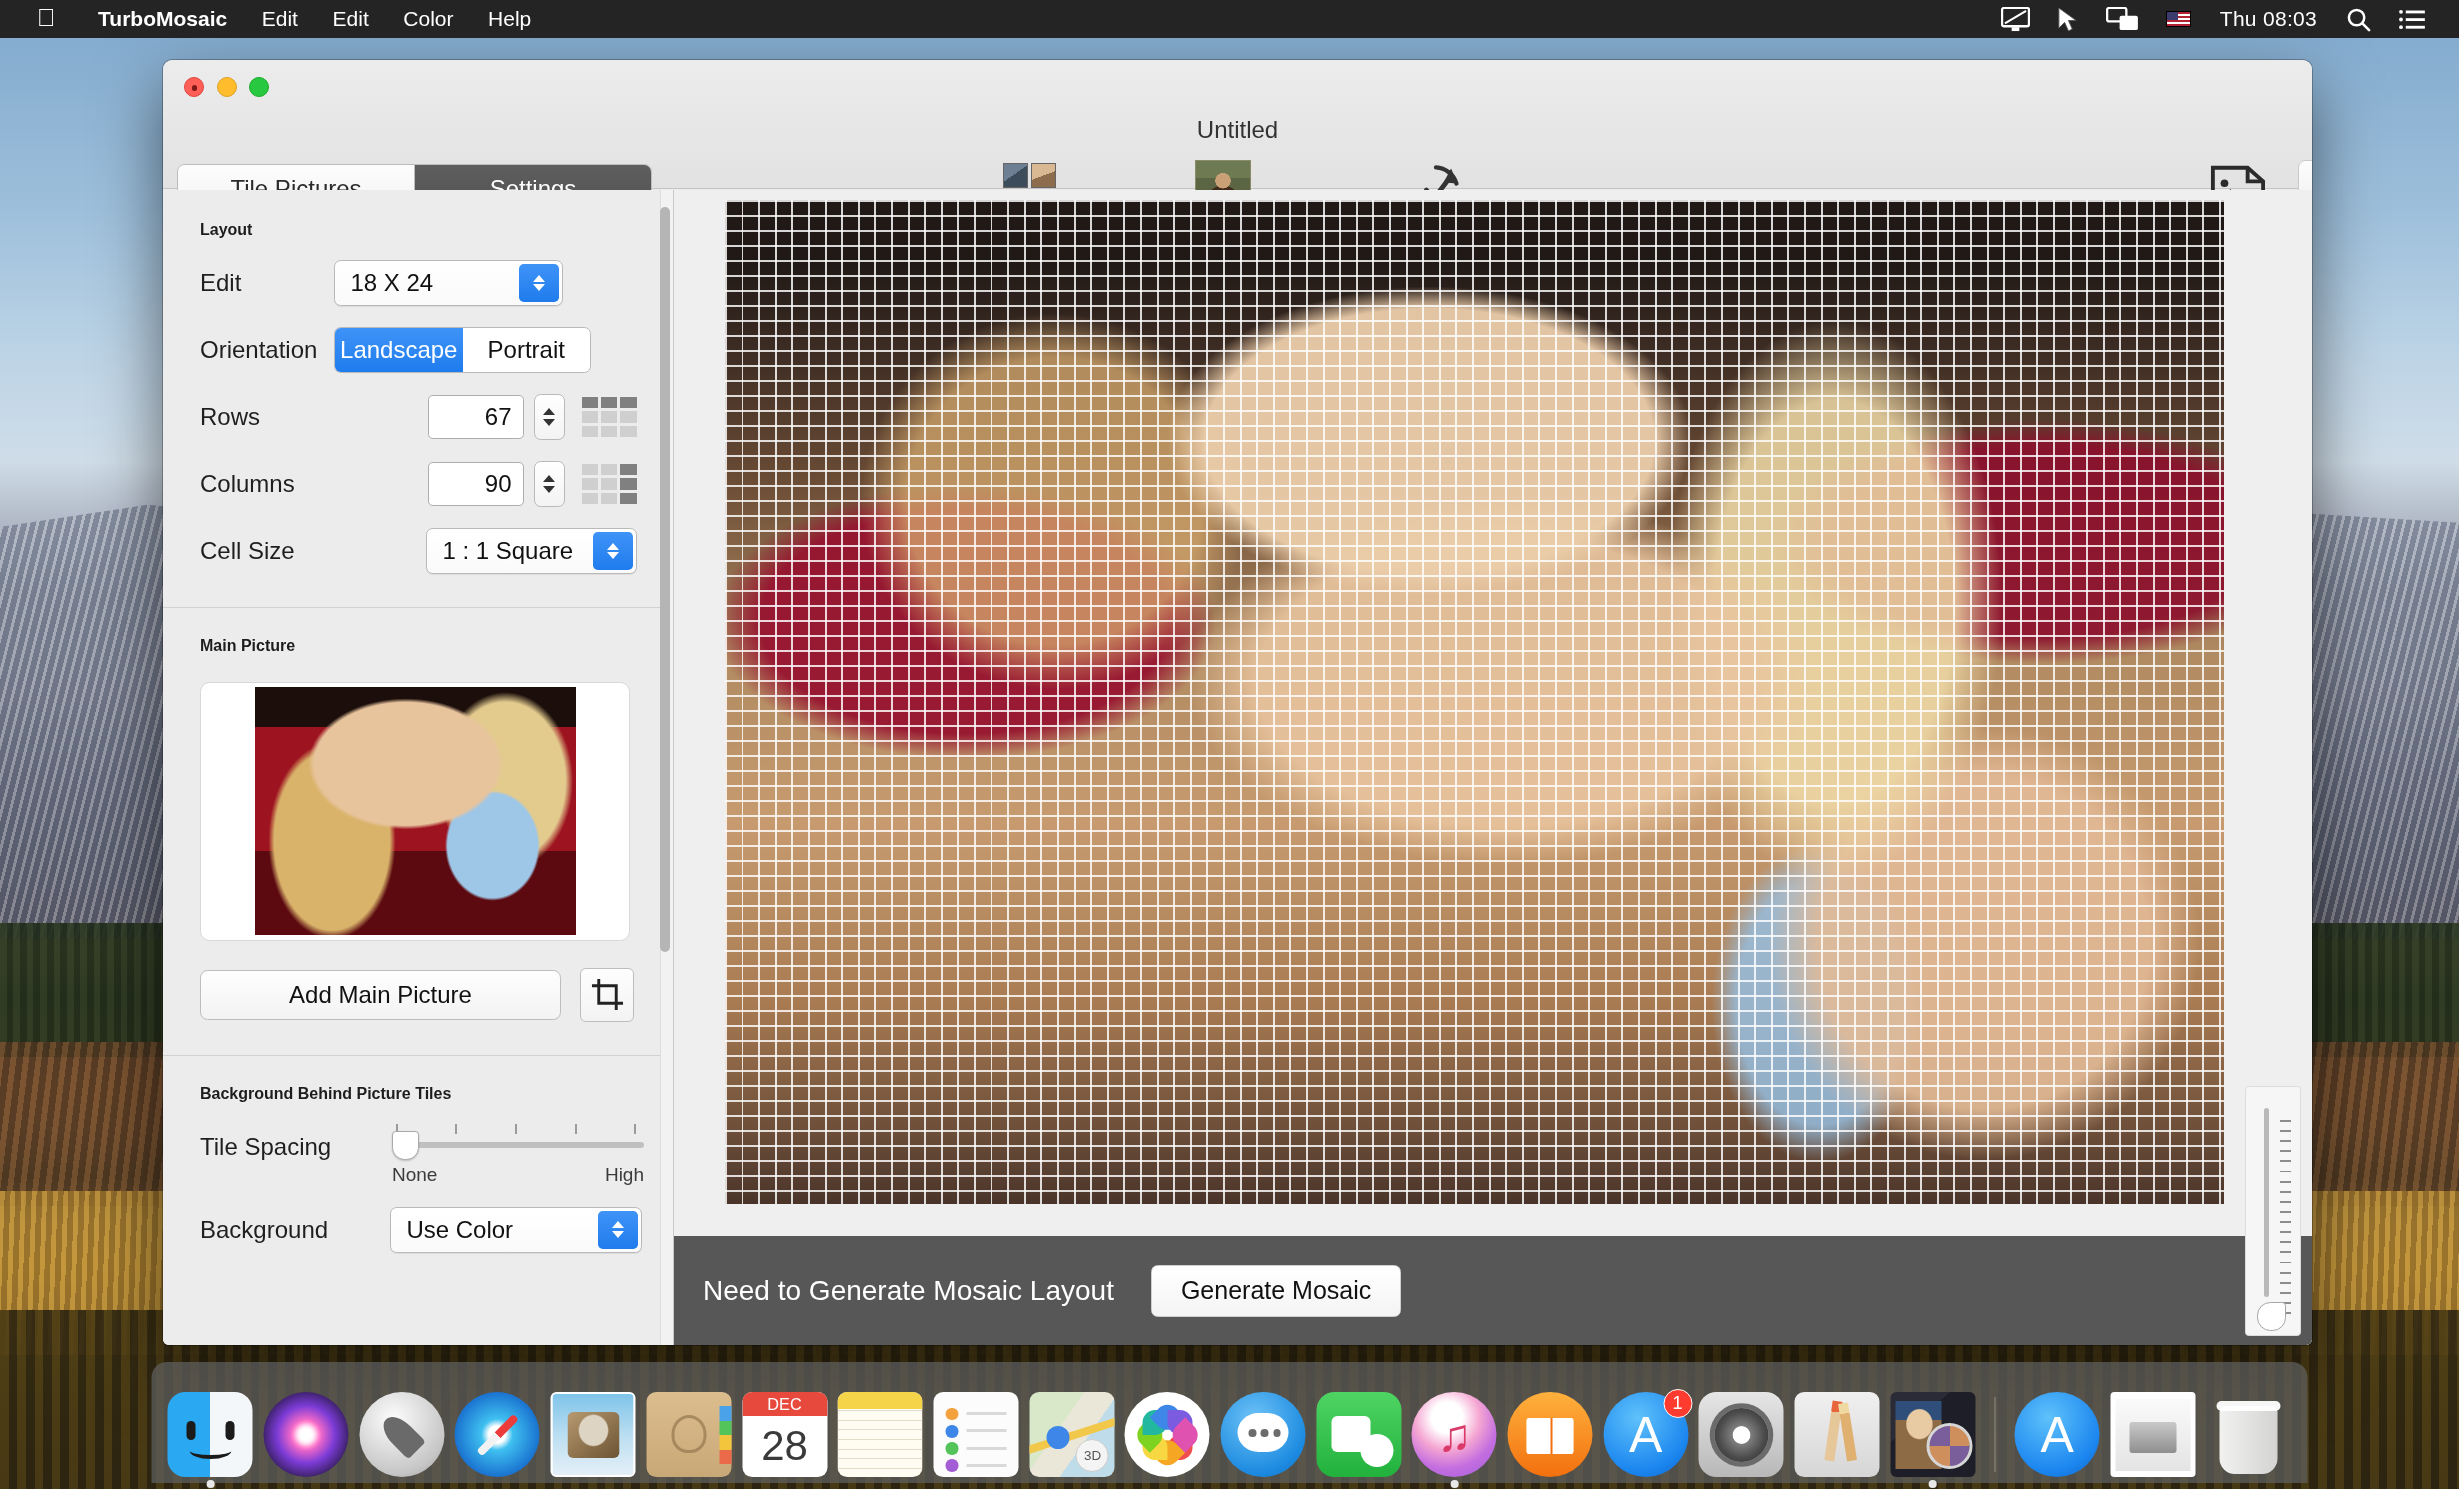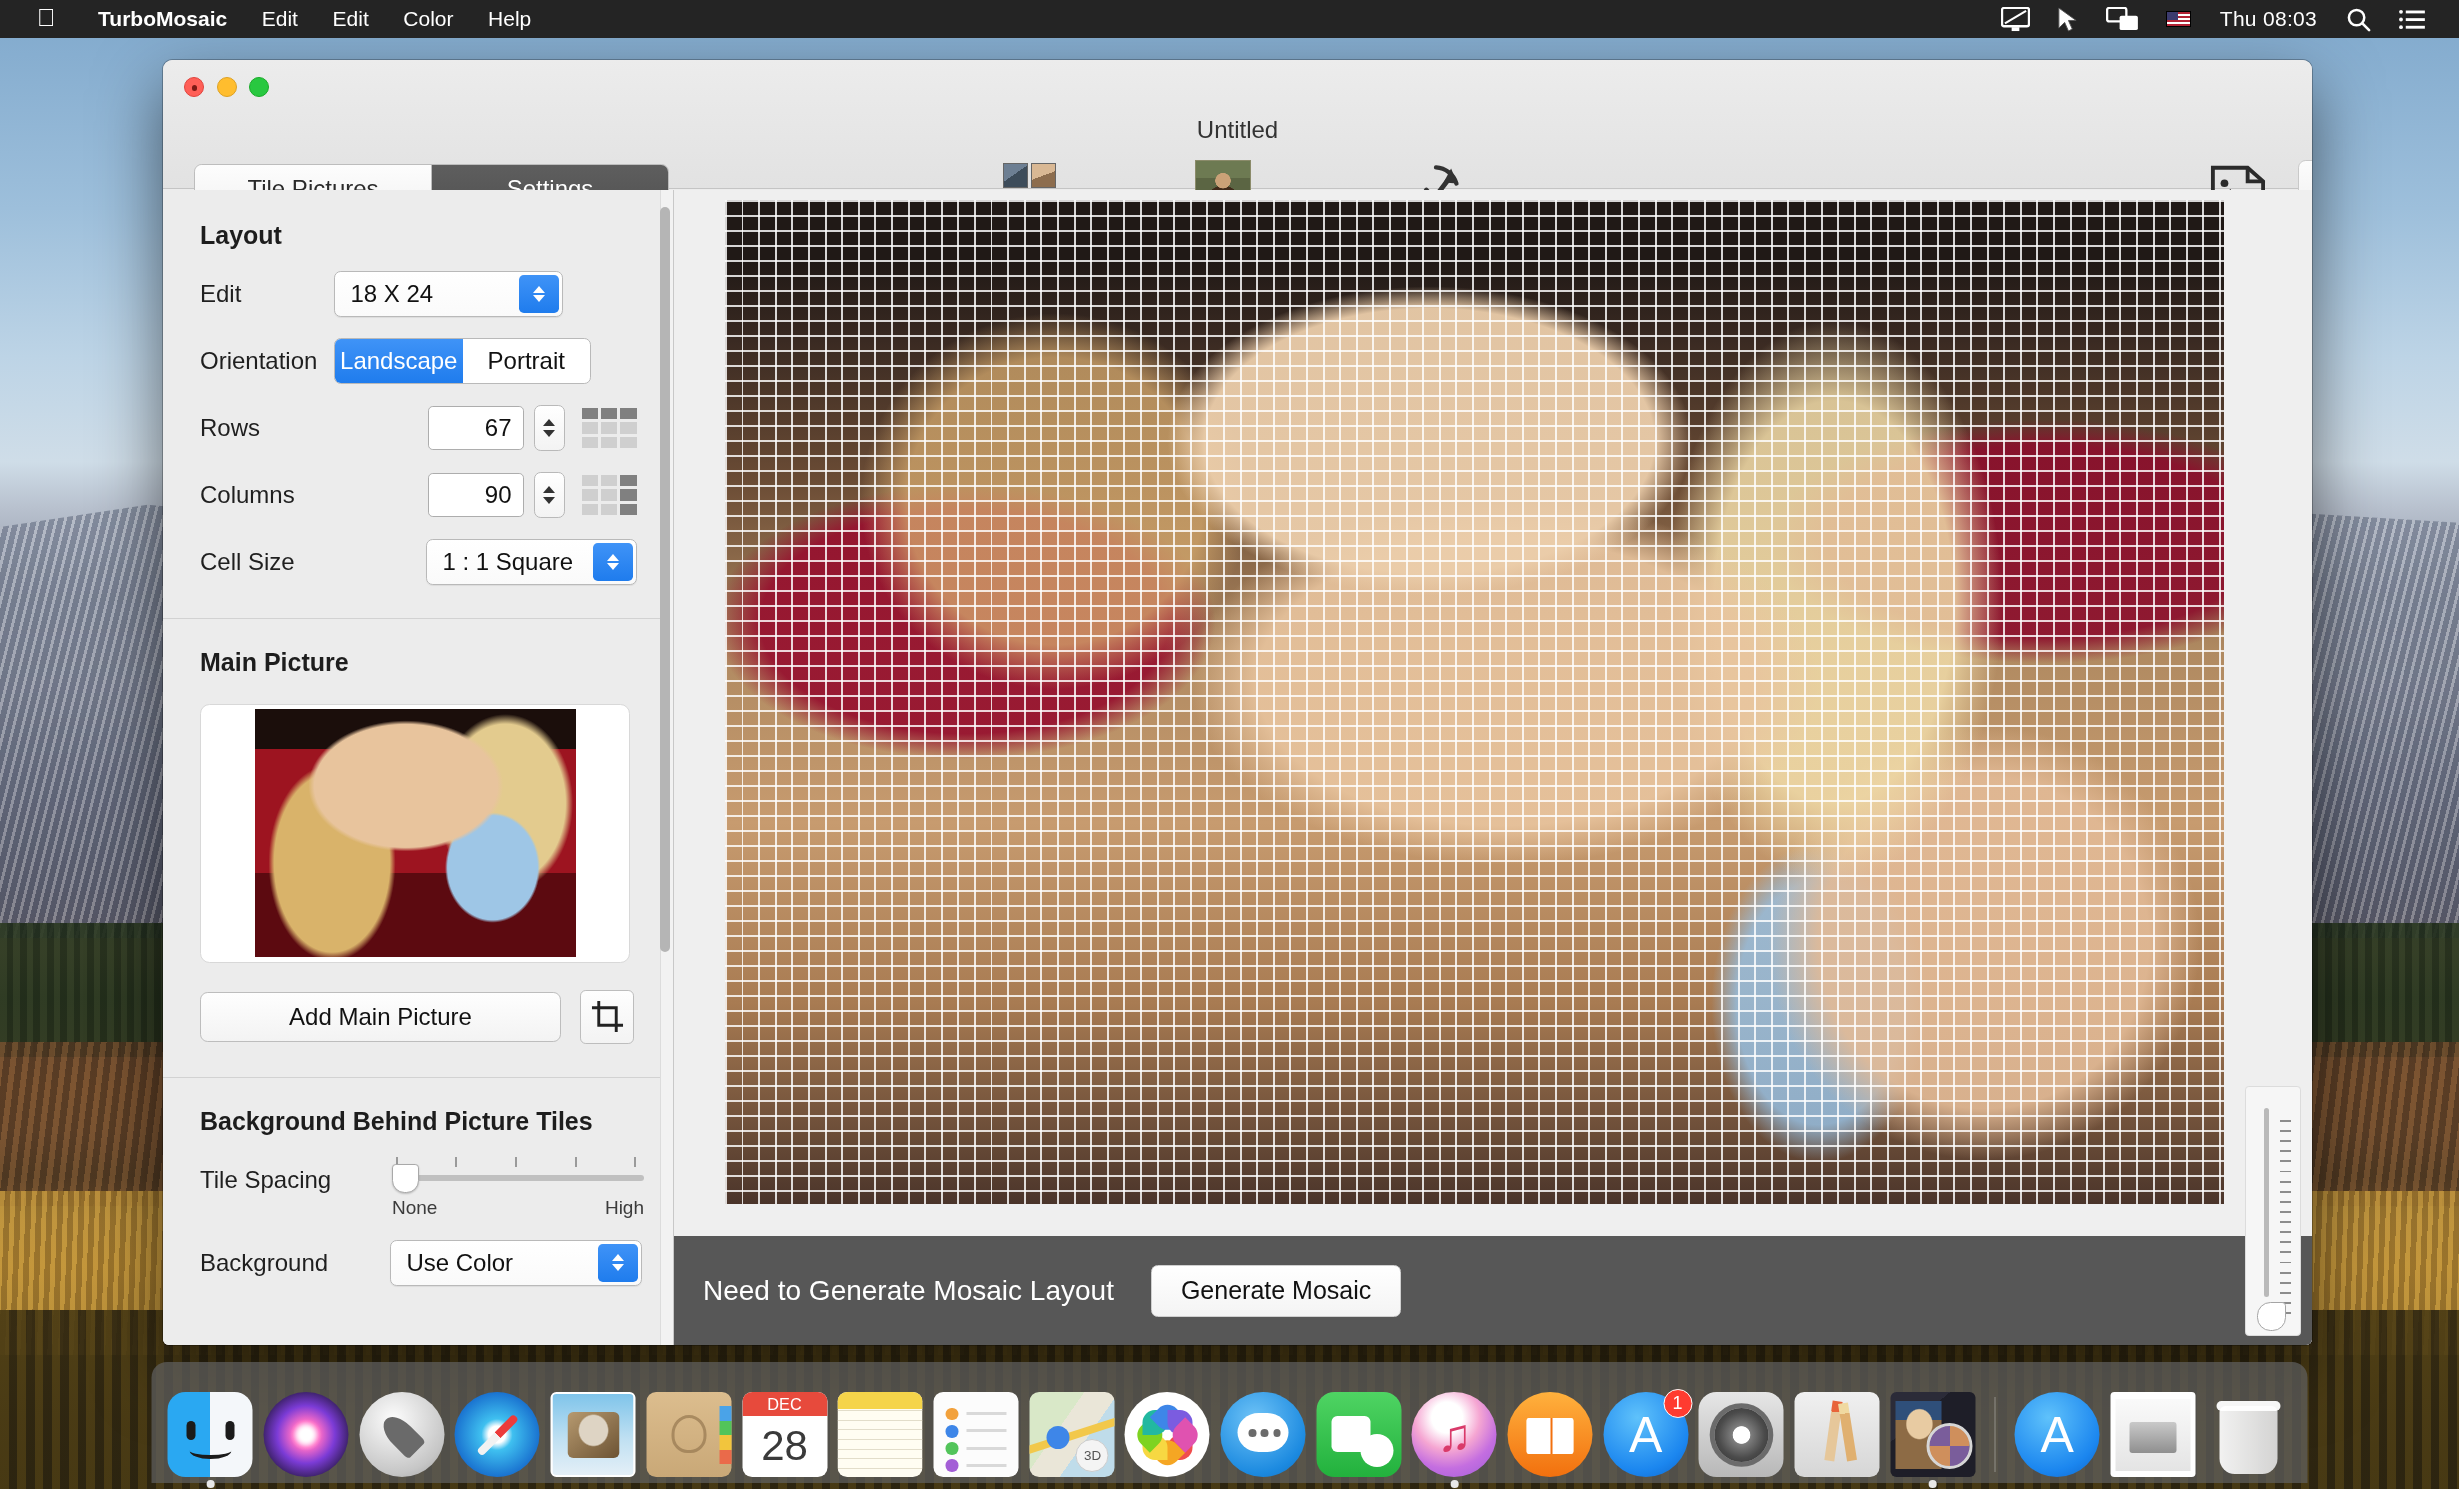--- a/index.html
+++ b/index.html
@@ -122,21 +122,21 @@
   .tl.green  { background:#28c840; border:1px solid #1aab29; }
   .tl.red::after{ content:""; position:absolute; left:6.7px; top:6.7px; width:5.8px; height:5.8px;
      border-radius:50%; background:#7d1a15; }
   .wintitle {
     position:absolute; left:0; right:0; top:56px;
     text-align:center; font-size:24px; color:#333;
   }
 
   
   .segmented {
-    position:absolute; left:31px; top:104px;
+    position:absolute; left:14px; top:104px;
     display:flex; border:1px solid #bdbdbd; border-radius:7.7px;
     overflow:hidden; height:50px; width:475px;
     box-shadow:0 1px 0 rgba(255,255,255,.8);
     text-align:right;
   }
   .seg {
     flex:1; display:flex; align-items:center; justify-content:center;
     font-size:24px; color:#2b2b2b; background:linear-gradient(to bottom,#fdfdfd,#f2f2f2);
     cursor:default; border-right:1px solid #bdbdbd;
   }
@@ -187,21 +187,21 @@
   }
   .sb-scroll { position:absolute; inset:0 13.4px 0 0; padding:31px 0 0 0; }
   .sb-track {
     position:absolute; right:0; top:0; bottom:0; width:13.4px; background:#f2f2f2;
     border-left:1px solid #dcdcdc;
   }
   .sb-thumb {
     position:absolute; right:2.9px; top:17.3px; width:10.6px; height:745px;
     border-radius:5.8px; background:#b5b5b5;
   }
-  .sec-title { font-size:25px; font-weight:bold; color:#1d1d1d; padding:0 0 21px 37px; }
+  .sec-title { font-size:16px; font-weight:bold; color:#1d1d1d; padding:0 0 21px 37px; }
   .row { display:flex; align-items:center; margin-bottom:21px; padding-left:37px; }
   .row .lbl { width:134px; font-size:24px; color:#1f1f1f; }
 
   .popup {
     position:relative; height:46px; border-radius:6.7px;
     background:linear-gradient(to bottom,#fff,#fafafa);
     border:1px solid #b9b9b9; display:flex; align-items:center;
     padding:0 50px 0 15.4px; font-size:24px; color:#111;
     box-shadow:0 1px 1px rgba(0,0,0,.07);
   }

